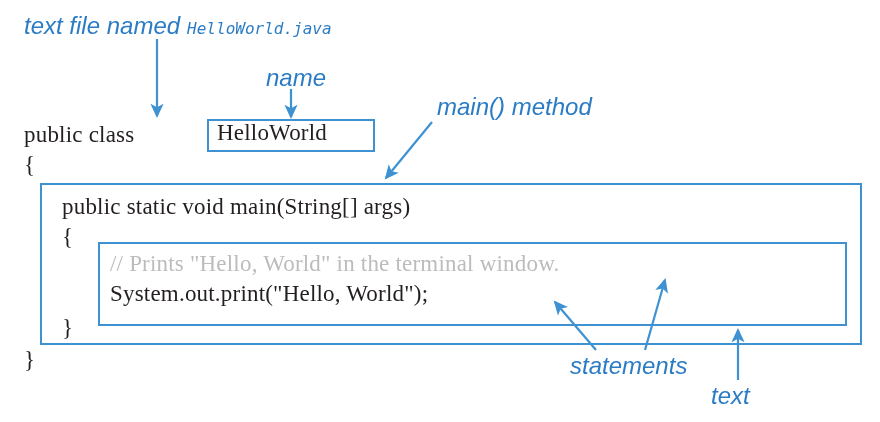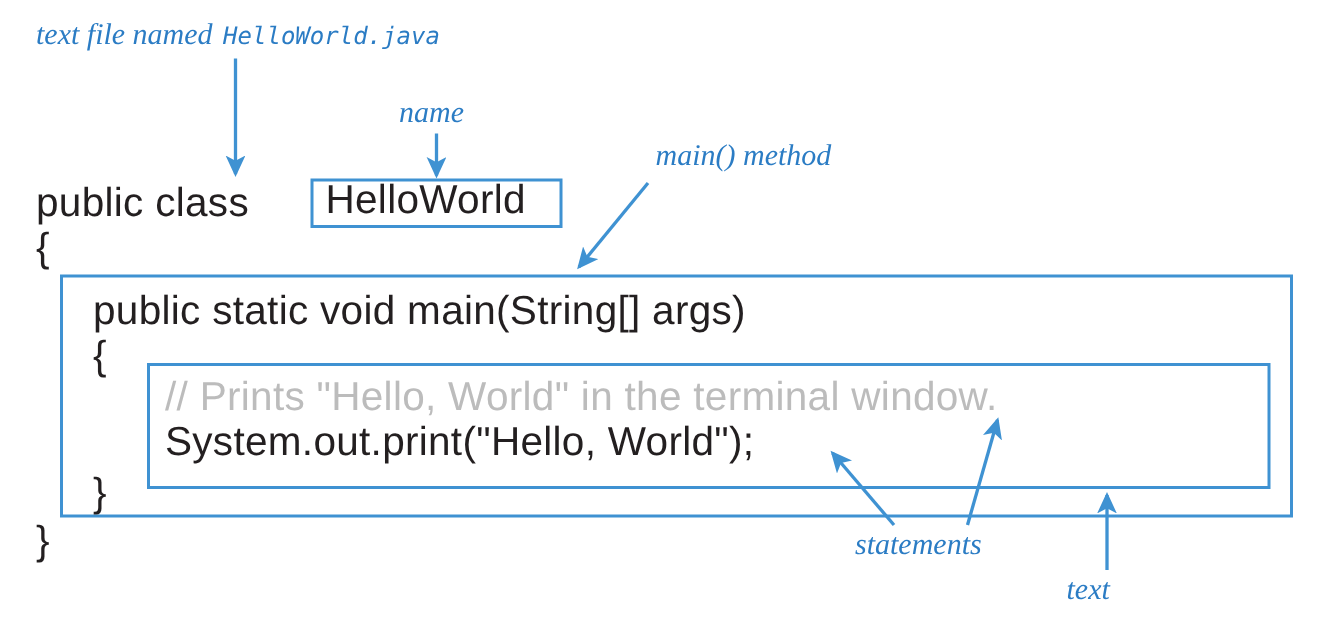--- a/index.html
+++ b/index.html
@@ -10,35 +10,35 @@
   #figure {
     position: relative;
     width: 880px;
     height: 422px;
     background: #ffffff;
     overflow: hidden;
     font-family: "DejaVu Sans Mono", monospace;
   }
   .code {
     position: absolute;
-    font-family: Liberation Sans, sans-serif;
-    font-size: 27px;
+    font-family: Liberation Serif, serif;
+    font-size: 23px;
     line-height: 30px;
     color: #231f20;
     white-space: pre;
     letter-spacing: 0.2px;
   }
   .code.comment {
     color: #bcbcbc;
   }
   .label {
     position: absolute;
-    font-family: Liberation Serif, serif;
+    font-family: Liberation Sans, sans-serif;
     font-style: italic;
-    font-size: 20px;
+    font-size: 24px;
     color: #2b7cc4;
     white-space: pre;
   }
   .label-mono {
     font-family: "DejaVu Sans Mono", monospace;
     font-style: italic;
     font-size: 16px;
     color: #2b7cc4;
   }
   .label-row {

